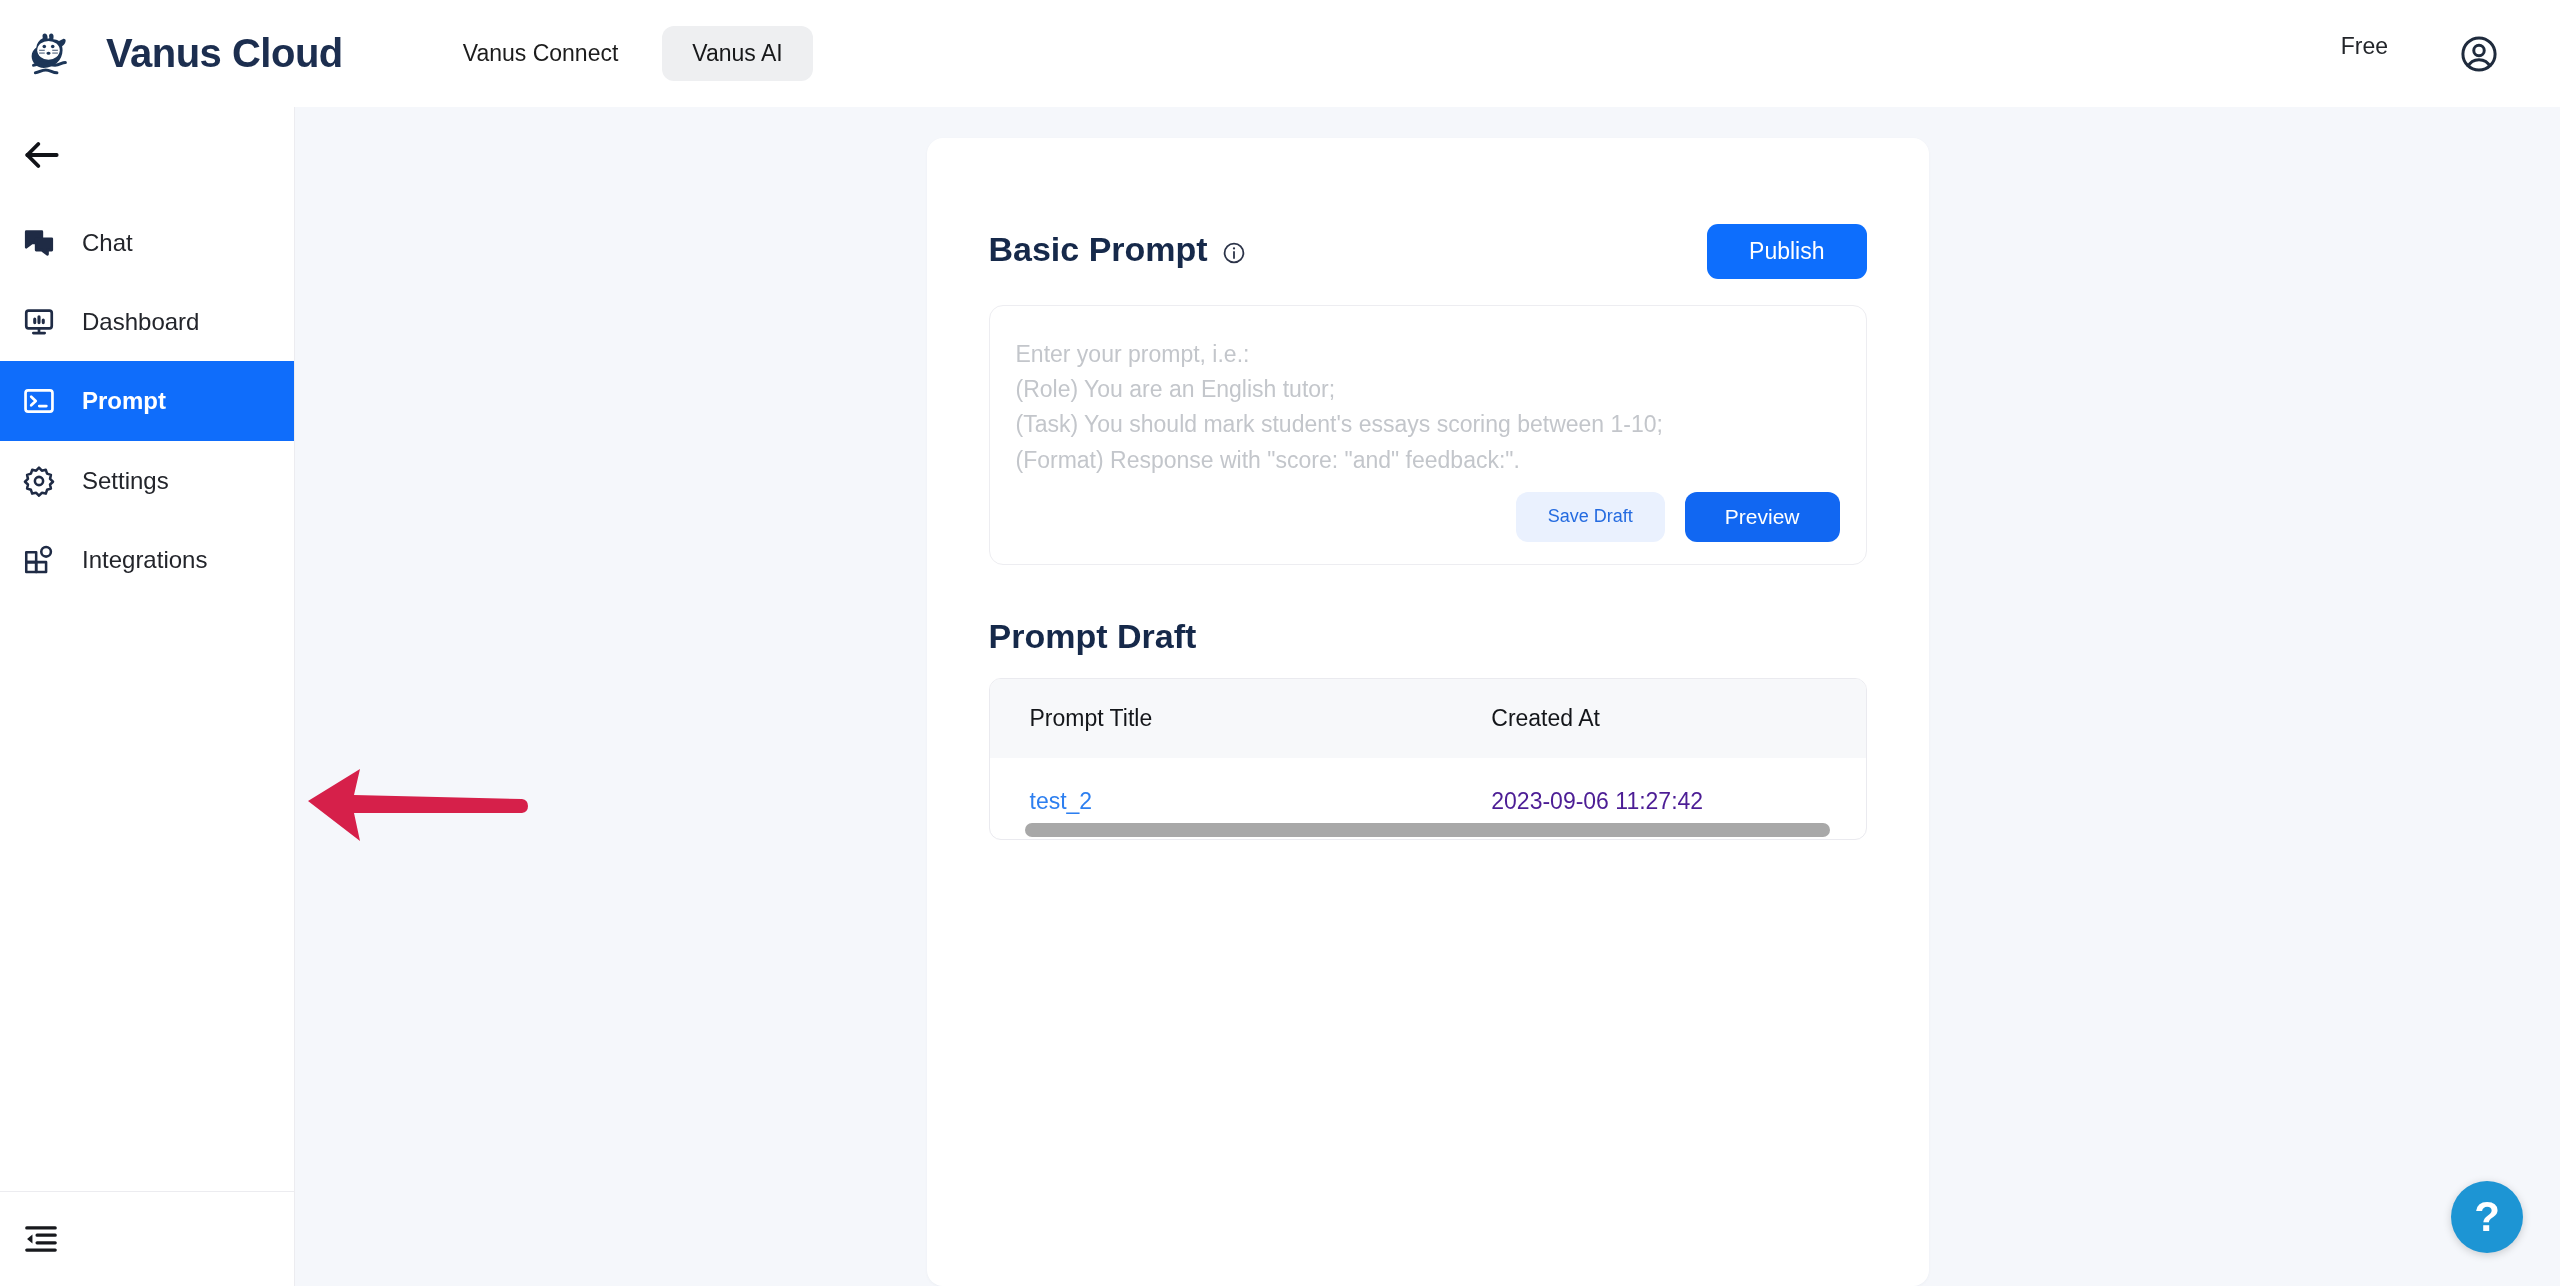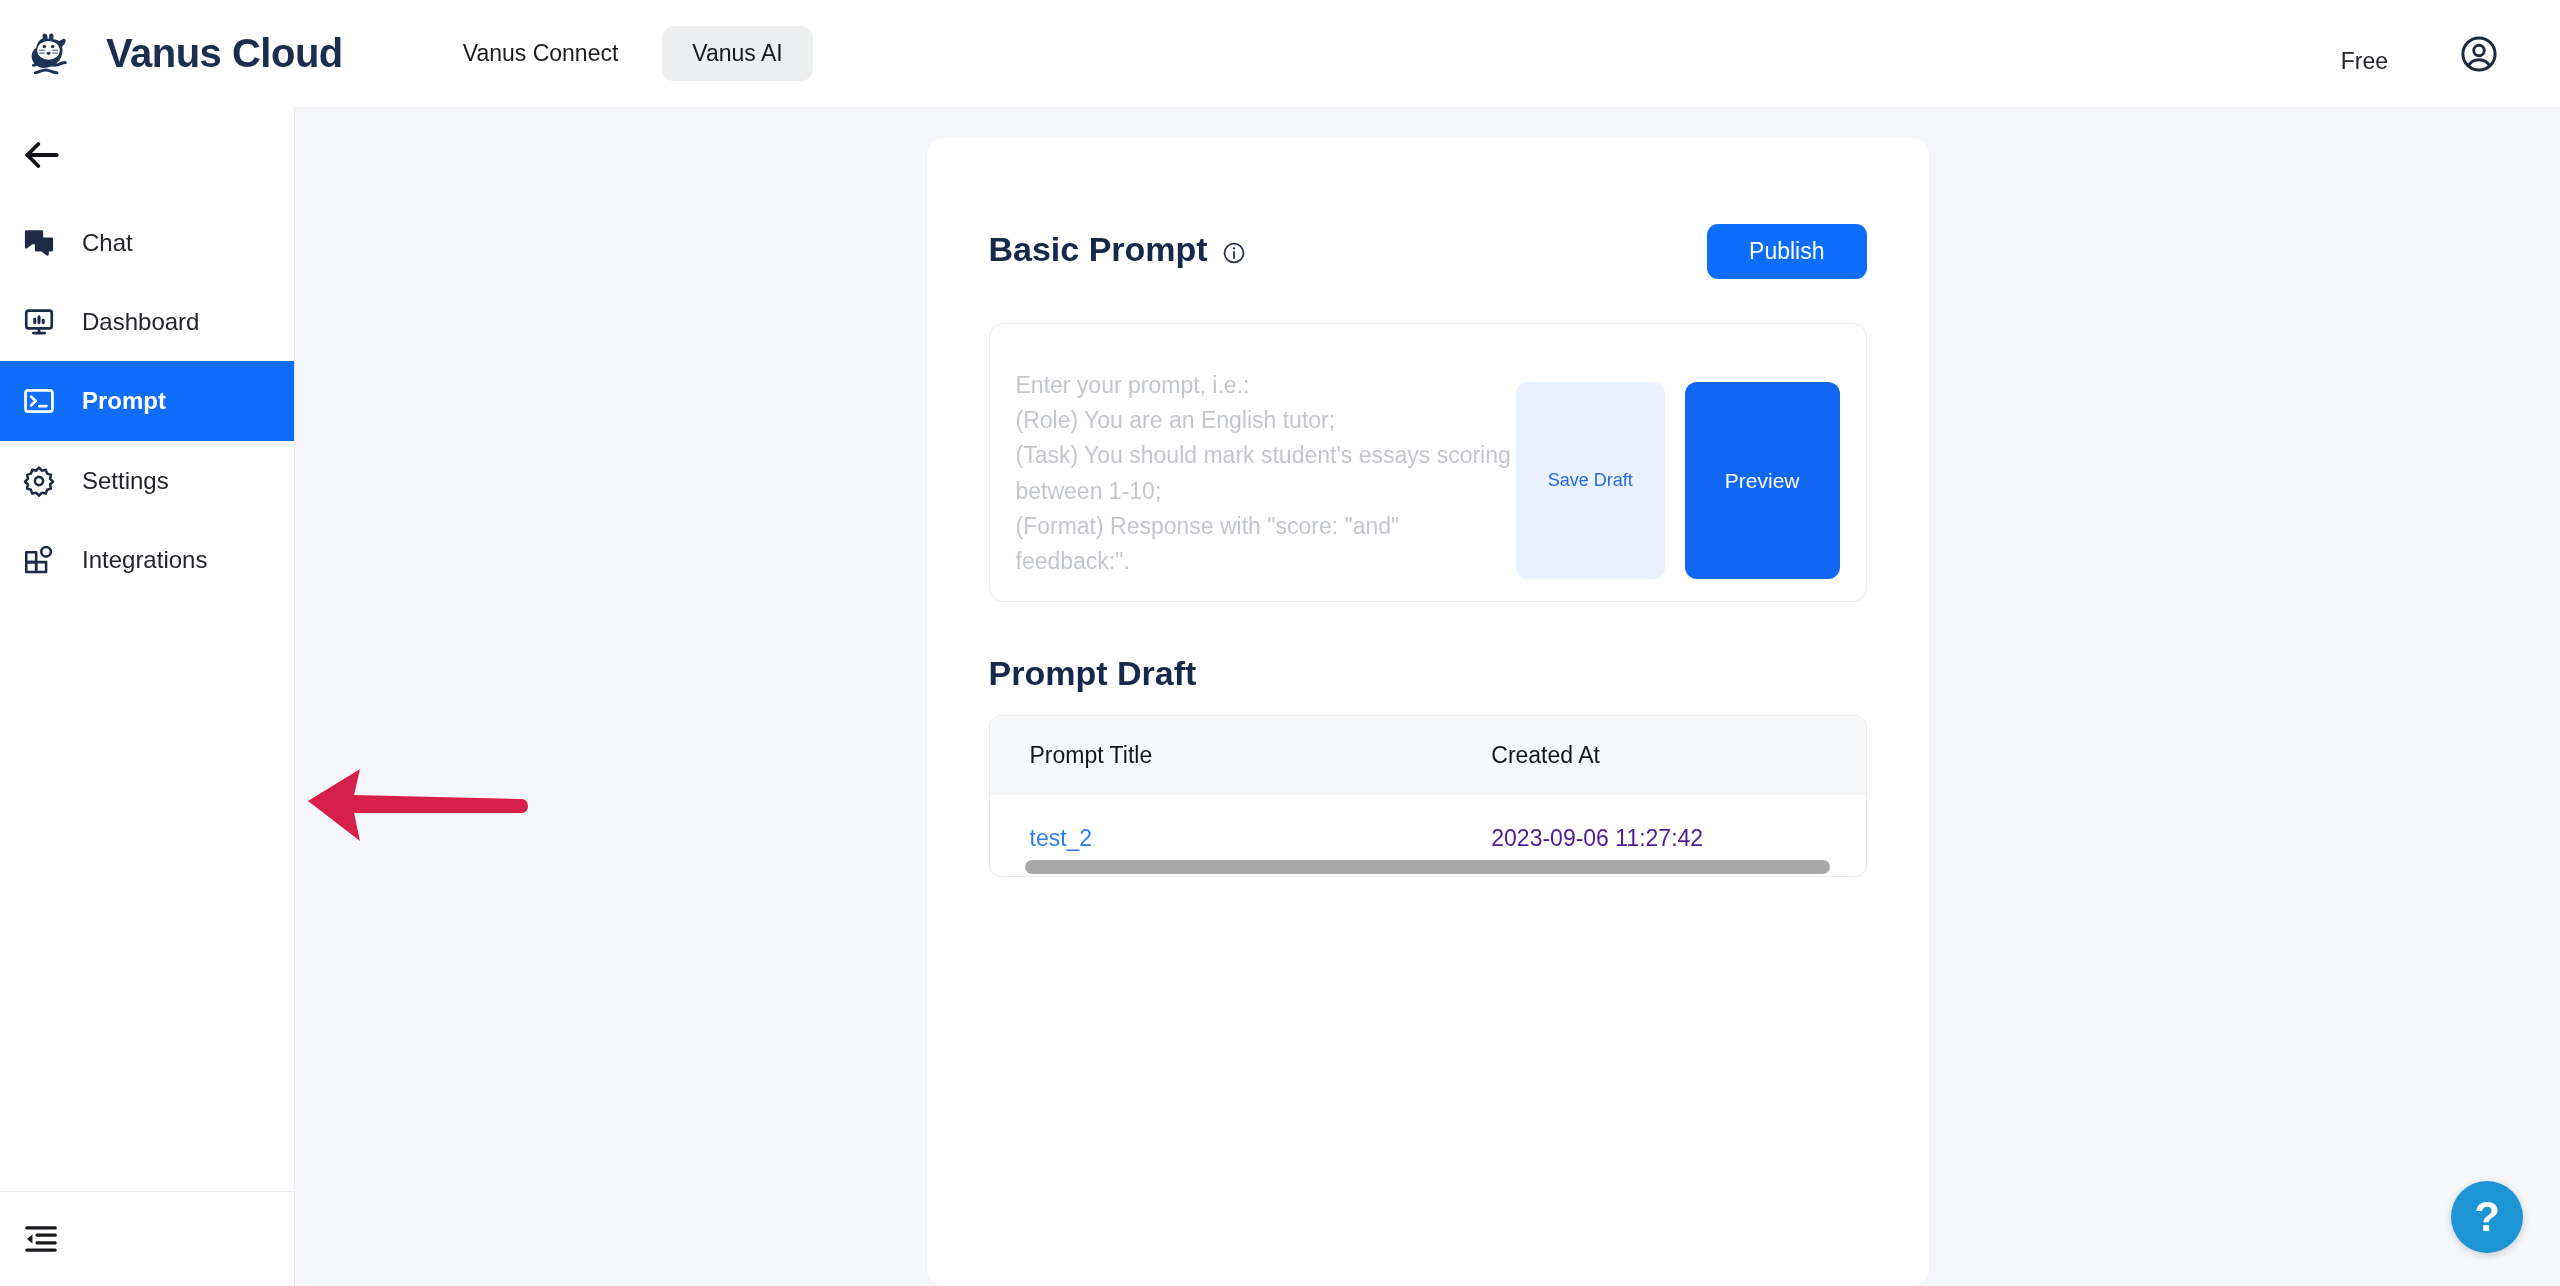--- a/index.html
+++ b/index.html
@@ -25,21 +25,21 @@
     font-size: 40px; font-weight: 700; color: #1c2e4f;
     letter-spacing: -0.5px;
   }
   .topnav { display: flex; align-items: center; gap: 14px; margin-left: 90px; }
   .topnav-item {
     font-size: 23px; color: #1c1c1c;
     padding: 14px 30px; border-radius: 12px;
     cursor: pointer; white-space: nowrap;
   }
   .topnav-item.active { background: #eeeff1; color: #17181a; }
-  .topbar-right { margin-left: auto; display: flex; align-items: flex-end; gap: 70px; }
+  .topbar-right { margin-left: auto; display: flex; align-items: flex-start; gap: 70px; }
   .plan-label { font-size: 23px; color: #22252a; }
   .avatar-btn { width: 42px; height: 42px; cursor: pointer; display: block; }
 
   
   .body-row { flex: 1; display: flex; min-height: 0; position: relative; }
 
   
   .sidebar {
     width: 295px; min-width: 295px;
     background: #ffffff;
@@ -105,26 +105,26 @@
   .btn-publish {
     background: #0d6efd; color: #fff;
     font-size: 23px; padding: 14px 42px; border-radius: 11px;
     margin-top: -6px;
   }
   .helper-text {
     font-size: 21px; color: #2b2f36; line-height: 1.45;
     margin-top: 10px; max-width: 880px;
   }
   .prompt-box {
-    margin-top: 44px;
+    margin-top: 26px;
     border: 1px solid #ededf1;
     border-radius: 14px;
-    padding: 44px 26px 22px 26px;
+    padding: 31px 26px 22px 26px;
     min-height: 230px;
-    display: flex; flex-direction: row;
+    display: flex; flex-direction: column;
   }
   .placeholder {
     font-size: 23px; color: #c3c6cb; line-height: 1.53;
     white-space: pre-line; cursor: text; flex: 1;
   }
   .box-actions {
     display: flex; justify-content: flex-end; gap: 20px; margin-top: 14px;
   }
   .btn-draft {
     background: #eaf1fe; color: #246be0;

